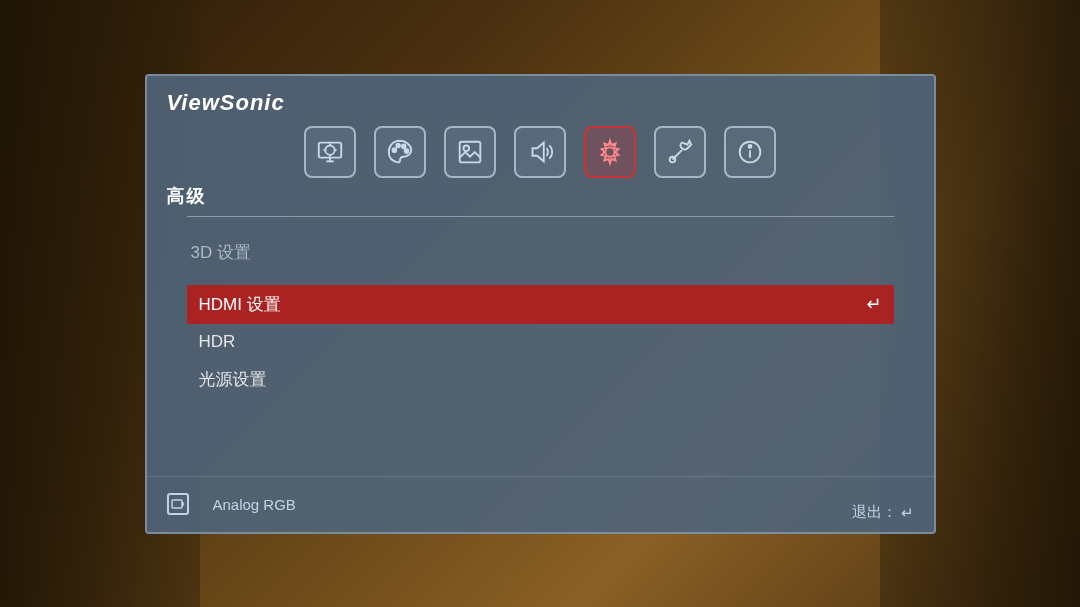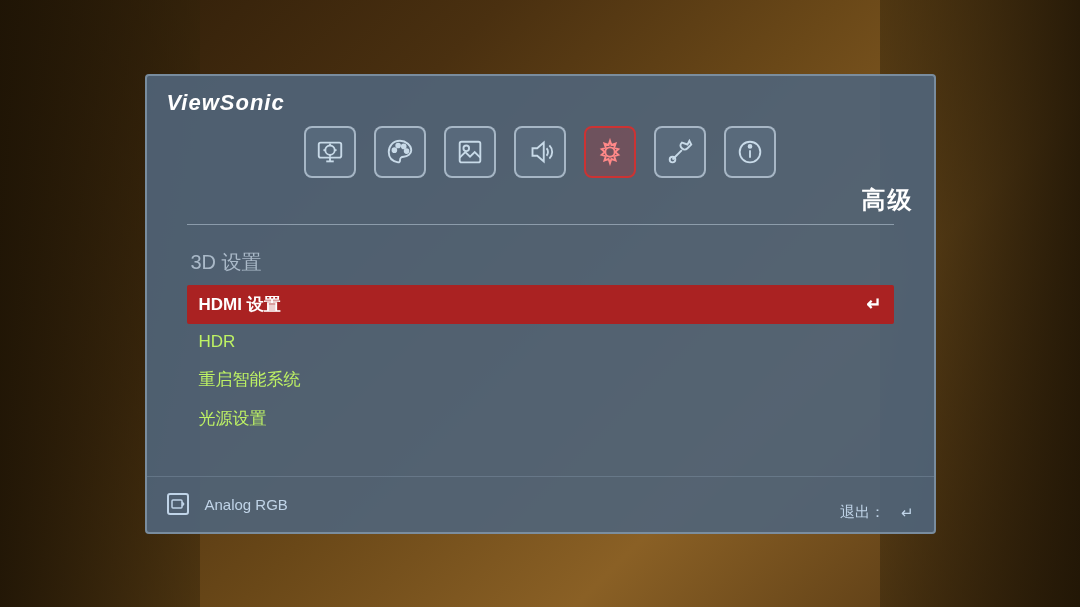--- a/index.html
+++ b/index.html
@@ -86,60 +86,60 @@
       border-color: #cc3333;
       background: rgba(180, 50, 50, 0.3);
     }
 
     .nav-icon-box svg {
       width: 30px;
       height: 30px;
     }
 
     .section-title {
-      text-align: right;
+      text-align: left;
       color: #ffffff;
-      font-size: 24px;
+      font-size: 18px;
       font-weight: bold;
       margin: 4px 0 8px 0;
       letter-spacing: 2px;
     }
 
     .divider {
       height: 1px;
       background: rgba(200, 215, 230, 0.5);
       margin: 0 20px 10px 20px;
     }
 
     .menu-body {
       padding: 6px 40px 6px 40px;
     }
 
     .menu-section-label {
       color: rgba(200, 215, 230, 0.75);
-      font-size: 20px;
-      margin-bottom: 9px;
+      font-size: 17px;
+      margin-bottom: 21px;
       padding-left: 4px;
     }
 
     .menu-item {
       padding: 8px 12px;
       font-size: 17px;
-      color: #bef264;
+      color: #e5e5e5;
       cursor: pointer;
       border-radius: 2px;
       display: flex;
       align-items: center;
       justify-content: space-between;
     }
 
     .menu-item.selected {
       background: #aa2222;
       color: #ffffff;
-      font-weight: bold;
+      font-weight: normal;
     }
 
     .enter-icon {
       font-size: 18px;
       color: #ffffff;
     }
 
     .osd-footer {
       position: absolute;
       bottom: 0;
@@ -147,42 +147,42 @@
       padding: 10px 20px;
       display: flex;
       align-items: center;
       justify-content: space-between;
       border-top: 1px solid rgba(150, 170, 190, 0.3);
     }
 
     .footer-left {
       display: flex;
       align-items: center;
-      gap: 16px;
+      gap: 24px;
       color: #c0d4e8;
       font-size: 15px;
     }
 
     .footer-input-icon {
       width: 22px;
       height: 22px;
       border: 2px solid #c0d4e8;
       border-radius: 3px;
       display: flex;
       align-items: center;
       justify-content: center;
       font-size: 12px;
     }
 
     .footer-right {
       color: #c0d4e8;
       font-size: 15px;
       display: flex;
       align-items: flex-end;
-      gap: 16px;
+      gap: 4px;
       margin-top: 16px;
     }
   </style>
 </head>
 <body>
 
 <div class="background"></div>
 <div class="bg-bottles-left"></div>
 <div class="bg-bottles-right"></div>
 
@@ -268,23 +268,20 @@
       <span>HDMI 设置</span>
       <span class="enter-icon">↵</span>
     </div>
 
     <div class="menu-item">
       <span>HDR</span>
     </div>
 
 
 
-    <div class="menu-item">
-      <span>重启智能系统</span>
-    </div>
 
     <div class="menu-item">
       <span>光源设置</span>
     </div>
   </div>
 
   <div class="osd-footer">
     <div class="footer-left">
       <div class="footer-input-icon">
         <svg width="14" height="14" viewBox="0 0 14 14" fill="none" stroke="#c0d4e8" stroke-width="1.5">

